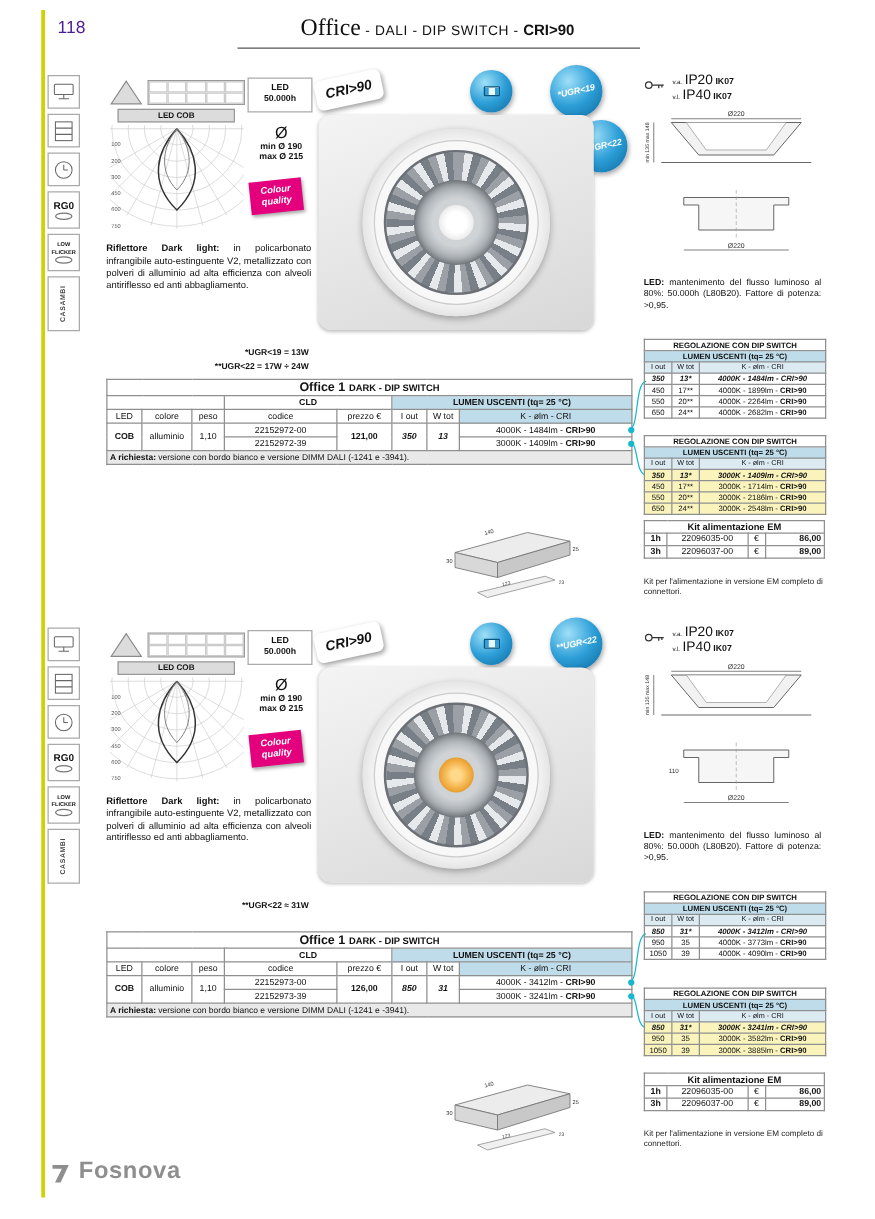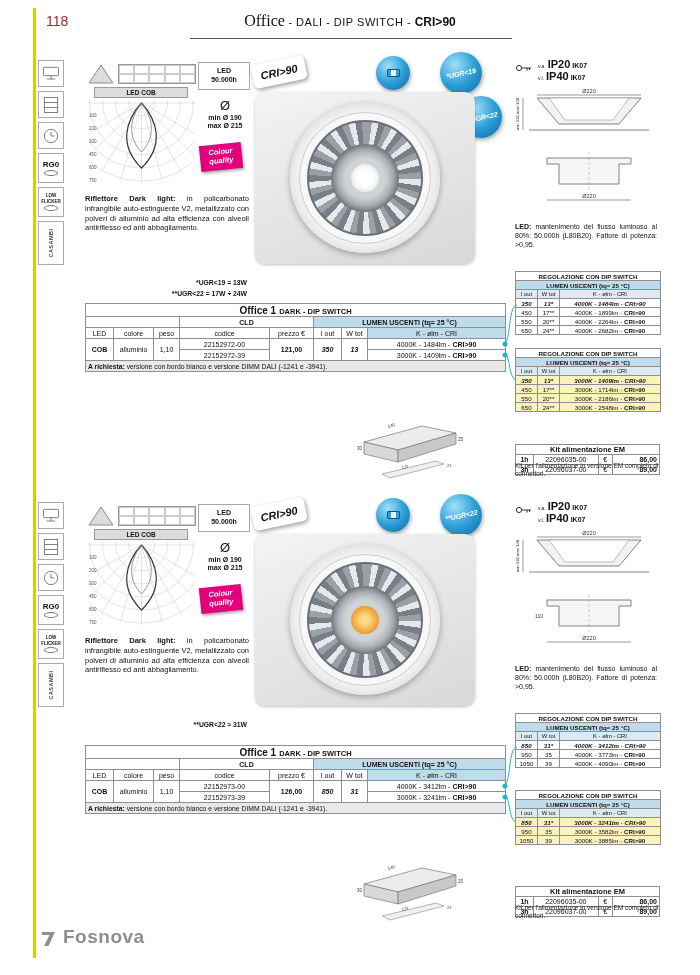--- a/index.html
+++ b/index.html
@@ -2,23 +2,23 @@
 <html><head>
 <meta charset="utf-8">
 <style>
   *{box-sizing:border-box;margin:0;padding:0}
   html,body{width:700px;height:975px}
   body{position:relative;background:#fff;font-family:"Liberation Sans",sans-serif;color:#111;overflow:hidden}
 
   .accent-bar{position:absolute;left:33px;top:8px;width:3px;height:950px;background:#cfd400}
 
   
-  .page-num{position:absolute;left:46px;top:13px;font-size:14px;color:#b91c1c}
+  .page-num{position:absolute;left:46px;top:13px;font-size:14px;color:#4c1d95}
   .page-title{position:absolute;left:0;right:0;top:12px;text-align:center;white-space:nowrap}
-  .t-office{font-family:"Liberation Serif",serif;font-size:16px}
+  .t-office{font-family:"Liberation Serif",serif;font-size:19px}
   .t-mid{font-size:11px;letter-spacing:.5px}
   .t-cri{font-size:12px;font-weight:bold}
   .title-rule{position:absolute;left:190px;top:38px;width:322px;height:1px;background:#555}
 
   
   .section{position:absolute;left:38px;width:632px;height:440px}
   .section-0{top:56px}
   .section-1{top:498px}
 
   
@@ -59,21 +59,21 @@
   .reflector{left:52px;top:28px;width:116px;height:116px;border:2px solid #6b7076;background:repeating-conic-gradient(#9aa0a6 0deg 7deg,#e6e9ec 7deg 14deg,#787f86 14deg 21deg)}
   .inner-ring{left:76px;top:52px;width:68px;height:68px;background:radial-gradient(circle,#cfd3d6 40%,#8e959c 75%,#5c636a 100%);box-shadow:inset 0 0 8px rgba(0,0,0,.5)}
   .led-center{left:96px;top:72px;width:28px;height:28px;background:radial-gradient(circle,#ffffff 40%,#ececec 70%,#cfcfcf)}
   .section-1 .led-center{background:radial-gradient(circle,#ffd98a 20%,#f0a93c 60%,#c77f1f)}
 
   
   .ip-block{position:absolute;left:477px;top:2px;display:flex;gap:5px;align-items:flex-start}
   .key-icon{width:18px;height:12px;margin-top:4px}
   .ip-rows>div{display:flex;align-items:baseline;gap:2px}
   .vv{font-size:5px}
-  .ipv{font-size:11px;font-weight:bold}
+  .ipv{font-size:11px;font-weight:normal}
   .ik{font-size:7px;font-weight:bold}
   .draw1{position:absolute;left:477px;top:32px;width:145px;height:58px}
   .draw2{position:absolute;left:477px;top:92px;width:145px;height:62px}
   .led-note{position:absolute;left:477px;top:166px;width:142px;font-size:7px;line-height:1.3;text-align:justify}
 
   .descr{position:absolute;left:47px;top:138px;width:164px;font-size:7.5px;line-height:1.3;text-align:justify}
   .footnotes{position:absolute;left:77px;top:222px;width:132px;text-align:right;font-size:6.8px;font-weight:bold;line-height:1.6}
 
   
   table{border-collapse:collapse;table-layout:fixed}
@@ -97,21 +97,21 @@
   .reg-a{top:215px}
   .reg-b{top:292px}
   .reg-table td{border:1px solid #8f8f8f;height:9px;text-align:center;padding:0 1px;white-space:nowrap}
   .reg-title{font-weight:bold;height:10px}
   .reg-lum{font-weight:bold}
   .reg-hd td{background:#dceaf2;font-size:5.8px}
   .r0 td{font-weight:bold;font-style:italic}
   .reg-b tr.data td{background:#faf4bc}
 
   
-  .kit-table{position:absolute;left:477px;top:388px;width:145px;font-size:7px}
+  .kit-table{position:absolute;left:477px;top:360px;width:145px;font-size:7px}
   .kit-table td{border:1px solid #8f8f8f;height:10px;text-align:center;padding:0 2px;white-space:nowrap}
   .kit-title{font-weight:bold;font-size:7.5px;height:11px}
   .pr{font-weight:bold;text-align:right!important}
   .kit-note{position:absolute;left:477px;top:406px;width:145px;font-size:6.5px;line-height:1.3;color:#222}
 
   .driver{position:absolute;left:318px;top:360px;width:110px;height:70px}
 
   
   .footer{position:absolute;left:40px;top:926px;display:flex;align-items:flex-end;gap:3px}
   .brand-mark{width:20px;height:20px}

